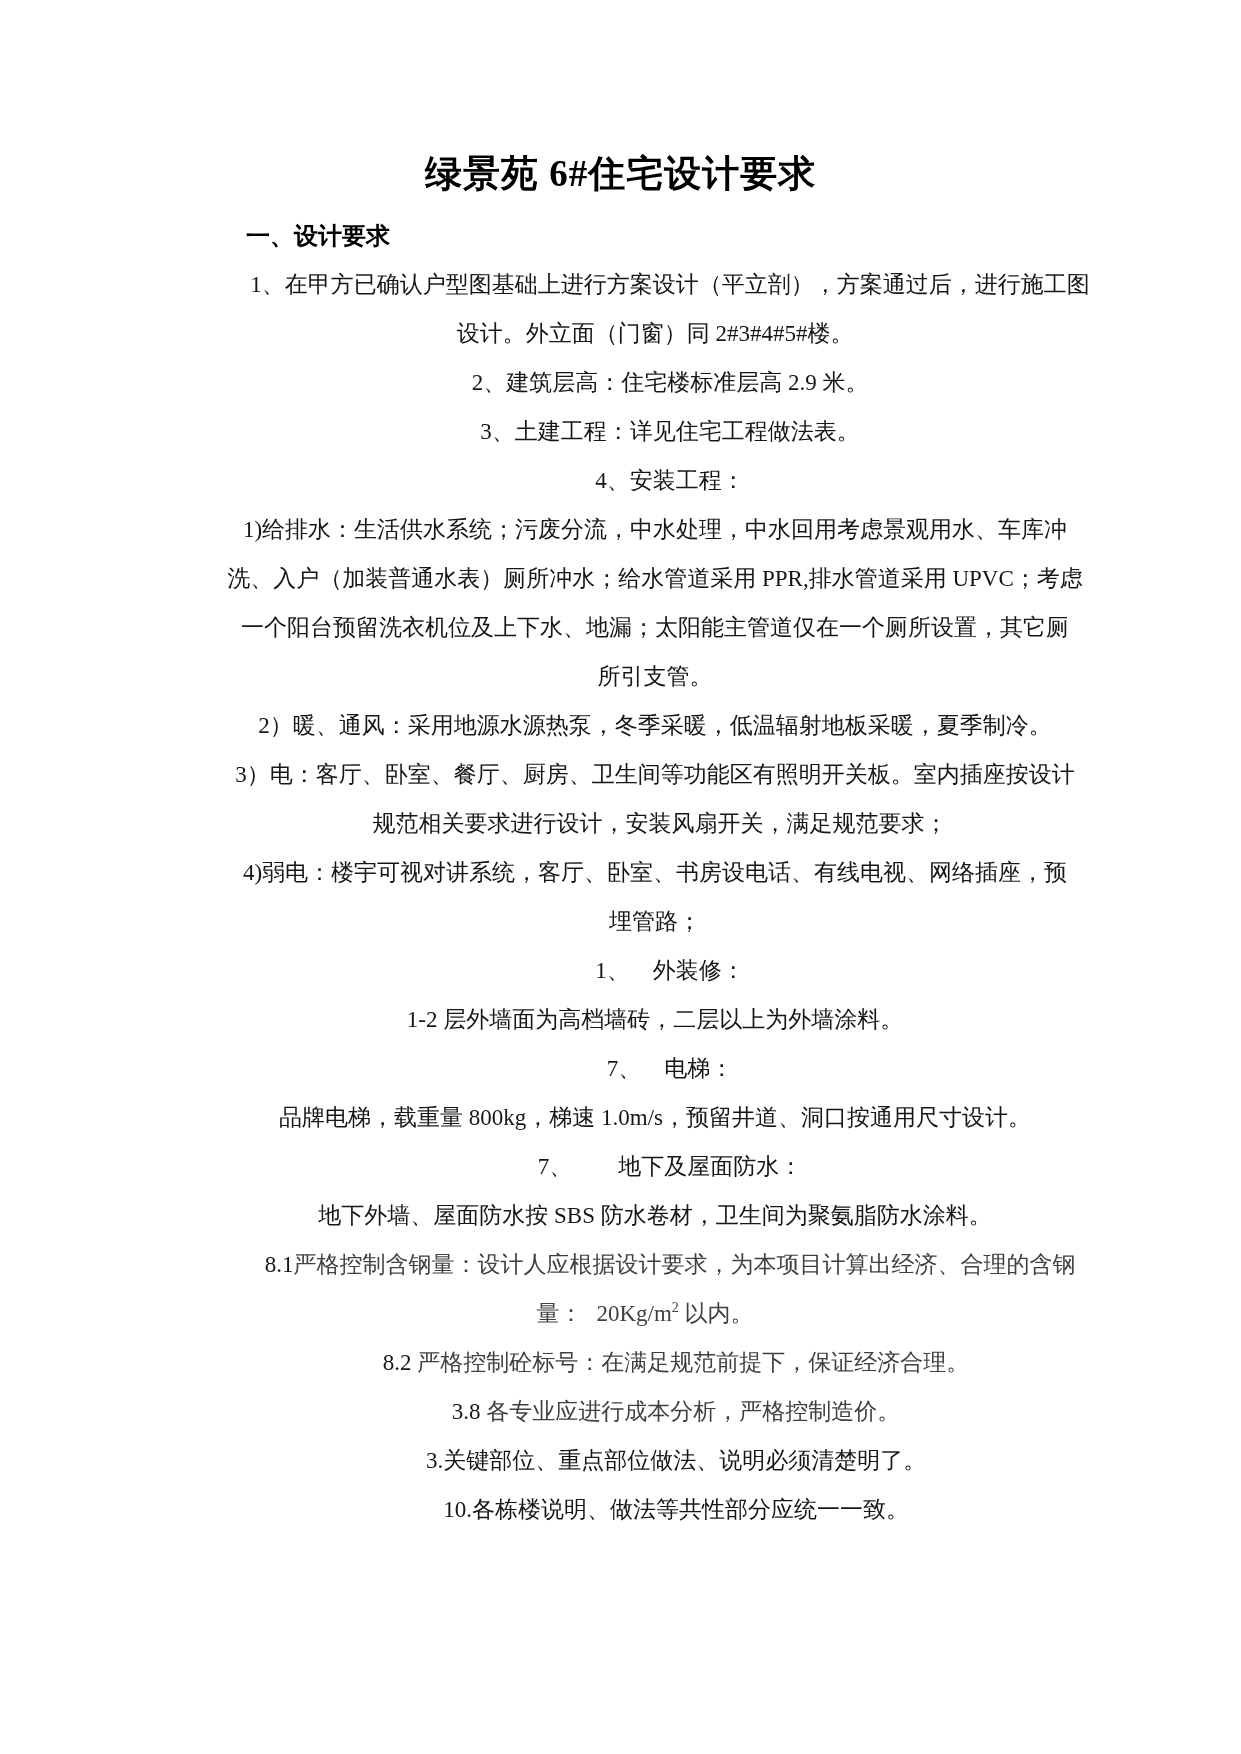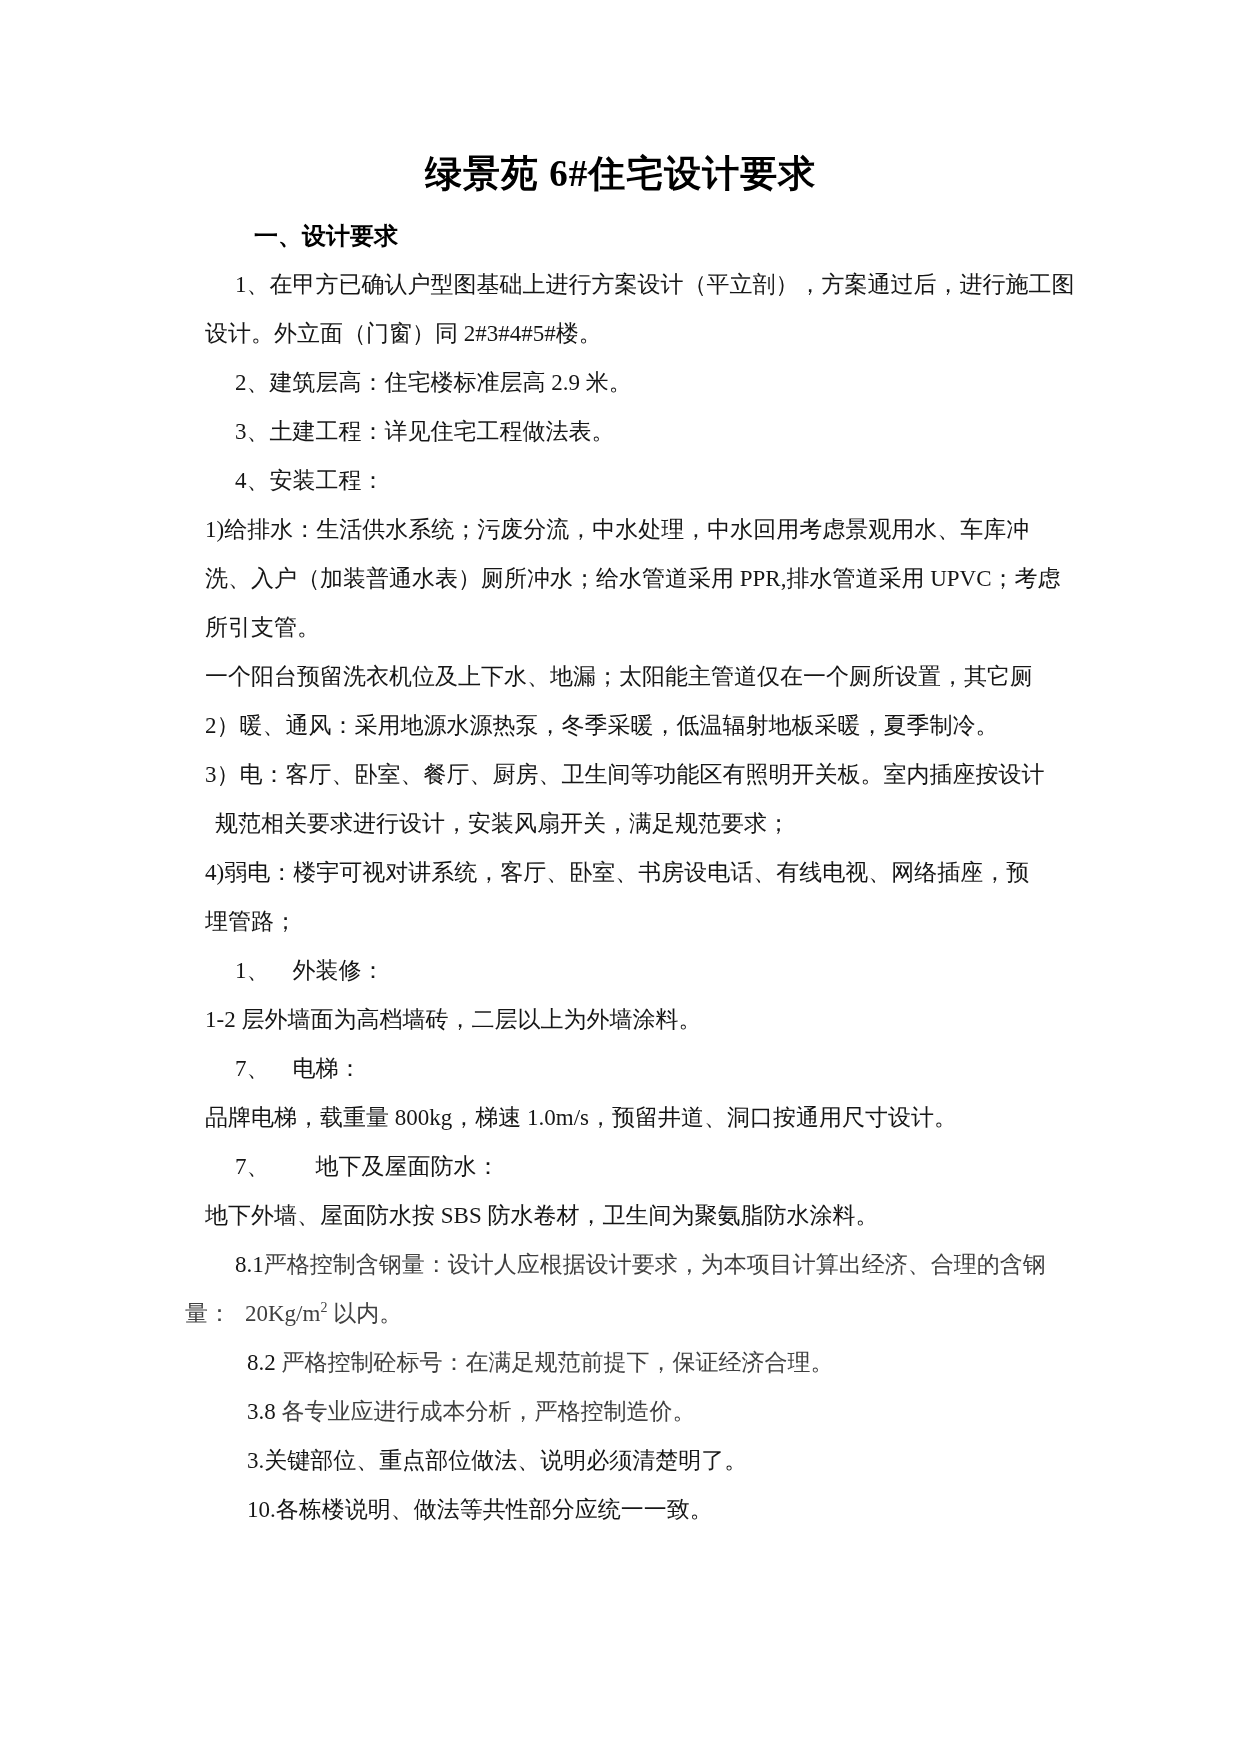--- a/index.html
+++ b/index.html
@@ -14,29 +14,29 @@
   .page{position:absolute;inset:0;background:#ffffff;}
   .doc-title{
     position:absolute;top:150px;left:0;width:100%;
     text-align:center;
     font-size:37px;font-weight:bold;color:#000;
     letter-spacing:1px;
     line-height:48px;
     white-space:nowrap;
   }
   .section-heading{
-    position:absolute;top:220px;left:254px;
+    position:absolute;top:220px;left:246px;
     font-size:24px;font-weight:bold;color:#000;
     line-height:32px;white-space:nowrap;
   }
   .content{
     position:absolute;top:260px;left:205px;width:900px;
     font-size:23px;
   }
-  .line{height:49px;line-height:49px;white-space:nowrap;}
+  .line{height:49px;line-height:49px;white-space:nowrap;text-align:center;}
   .ind-item{padding-left:30px;}   
   .ind-sub{padding-left:42px;}    
   .ind-wrap2{padding-left:10px;}  
   .hang{margin-left:-20px;}       
   .b{font-weight:normal;color:#404040;}
   .gap{display:inline-block;width:14px;}
   sup{font-size:14px;vertical-align:super;line-height:0;}
 </style>
 </head>
 <body>
@@ -48,22 +48,22 @@
   <div class="section-heading">一、设计要求</div>
 
   <div class="content">
     <div class="line ind-item">1、在甲方已确认户型图基础上进行方案设计（平立剖），方案通过后，进行施工图</div>
     <div class="line">设计。外立面（门窗）同 2#3#4#5#楼。</div>
     <div class="line ind-item">2、建筑层高：住宅楼标准层高 2.9 米。</div>
     <div class="line ind-item">3、土建工程：详见住宅工程做法表。</div>
     <div class="line ind-item">4、安装工程：</div>
     <div class="line">1)给排水：生活供水系统；污废分流，中水处理，中水回用考虑景观用水、车库冲</div>
     <div class="line">洗、入户（加装普通水表）厕所冲水；给水管道采用 PPR,排水管道采用 UPVC；考虑</div>
+    <div class="line">一个阳台预留洗衣机位及上下水、地漏；太阳能主管道仅在一个厕所设置，其它厕</div>
     <div class="line">所引支管。</div>
-    <div class="line">一个阳台预留洗衣机位及上下水、地漏；太阳能主管道仅在一个厕所设置，其它厕</div>
     <div class="line">2）暖、通风：采用地源水源热泵，冬季采暖，低温辐射地板采暖，夏季制冷。</div>
     <div class="line">3）电：客厅、卧室、餐厅、厨房、卫生间等功能区有照明开关板。室内插座按设计</div>
     <div class="line ind-wrap2">规范相关要求进行设计，安装风扇开关，满足规范要求；</div>
     <div class="line">4)弱电：楼宇可视对讲系统，客厅、卧室、书房设电话、有线电视、网络插座，预</div>
     <div class="line">埋管路；</div>
     <div class="line ind-item">1、　外装修：</div>
     <div class="line">1-2 层外墙面为高档墙砖，二层以上为外墙涂料。</div>
     <div class="line ind-item">7、　电梯：</div>
     <div class="line">品牌电梯，载重量 800kg，梯速 1.0m/s，预留井道、洞口按通用尺寸设计。</div>
     <div class="line ind-item">7、　　地下及屋面防水：</div>

